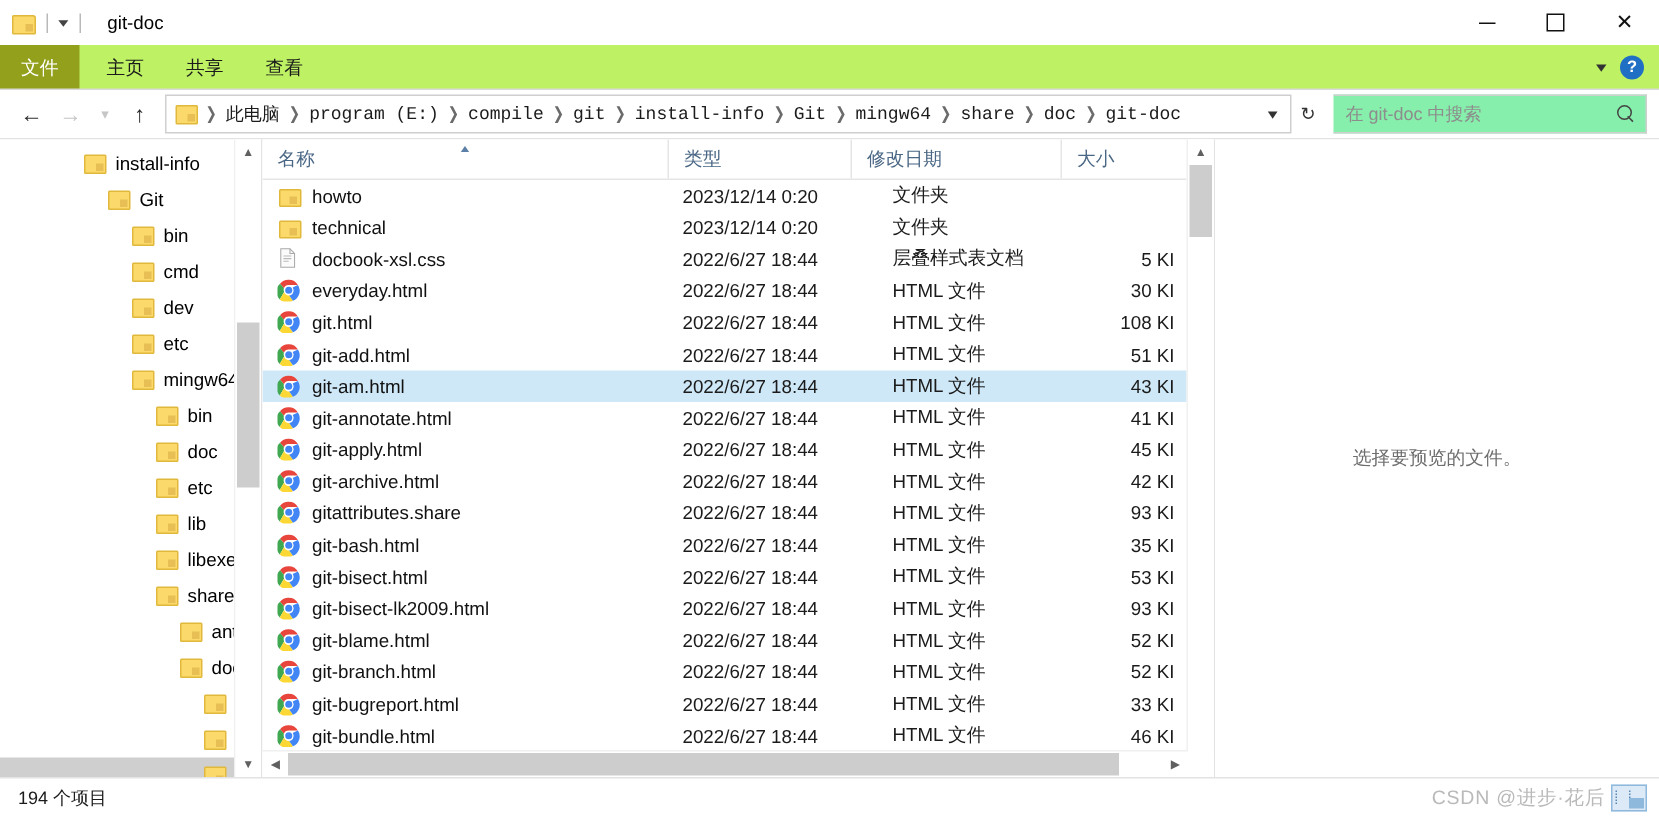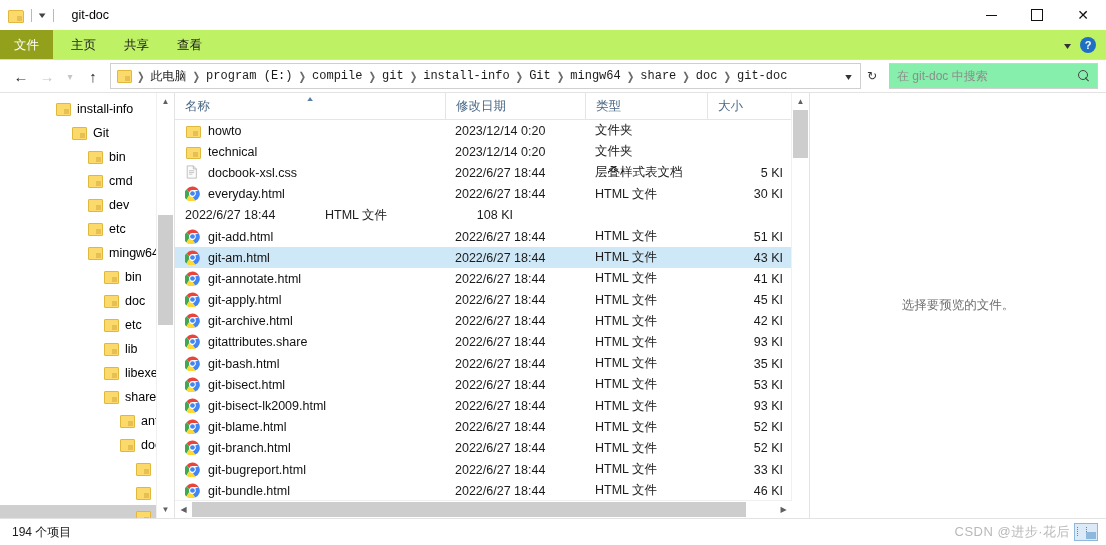--- a/index.html
+++ b/index.html
@@ -300,25 +300,25 @@
 
     <div class="splitter"></div>
 
     <div class="filepane">
       <div class="fp-inner">
         <div class="headerrow" id="headerrow">
             <div class="hcell" style="width: 270px;">
               <span>名称</span>
               <span class="sortmark">▴</span>
             </div>
+            <div class="hcell" style="width: 122px;">
+              <span>类型</span>
+            </div>
             <div class="hcell" style="width: 140px;">
               <span>修改日期</span>
-            </div>
-            <div class="hcell" style="width: 122px;">
-              <span>类型</span>
             </div>
             <div class="hcell" style="width: 80px;">
               <span>大小</span>
             </div>
           </div>
         <div class="rows" id="rows">
             <div class="row">
               <div class="cell c-name" style="width: 270px;">
                 <span class="ico folder"></span>
                 <span>howto</span>
@@ -360,20 +360,32 @@
                     <circle cx="16" cy="16" r="6.6" fill="#fff"></circle>
                     <circle cx="16" cy="16" r="5" fill="#4285f4"></circle>
                   </svg></span>
                 <span>everyday.html</span>
               </div>
               <div class="cell c-date" style="width: 140px;">2022/6/27 18:44</div>
               <div class="cell c-type" style="width: 122px;">HTML 文件</div>
               <div class="cell c-size" style="width: 80px;">30 KI</div>
             </div>
             <div class="row">
+              <div class="cell c-name" style="width: 270px;">
+                <span class="ico chrome"><svg viewBox="0 0 32 32" width="15" height="15">
+                    <circle cx="16" cy="16" r="15" fill="#fff"></circle>
+                    <path d="M16 1a15 15 0 0 1 13 7.6H16a7.4 7.4 0 0 0-6.9 4.7L3.6 6.7A15 15 0 0 1 16 1z" fill="#e8453c"></path>
+                    <path d="M3.6 6.7l5.5 6.6a7.4 7.4 0 0 0 .3 5.1L3.2 29A15 15 0 0 1 3.6 6.7z" fill="#3fa851"></path>
+                    <path d="M3.2 29l6.2-10.6A7.4 7.4 0 0 0 16 23.4h.6L22 31A15 15 0 0 1 3.2 29z" fill="#fdd835"></path>
+                    <path d="M29 8.6A15 15 0 0 1 22 31l-5.4-7.6A7.4 7.4 0 0 0 22.6 16a7.3 7.3 0 0 0-1.2-4z" fill="#4285f4"></path>
+                    <circle cx="16" cy="16" r="6.6" fill="#fff"></circle>
+                    <circle cx="16" cy="16" r="5" fill="#4285f4"></circle>
+                  </svg></span>
+                <span>git.html</span>
+              </div>
               <div class="cell c-date" style="width: 140px;">2022/6/27 18:44</div>
               <div class="cell c-type" style="width: 122px;">HTML 文件</div>
               <div class="cell c-size" style="width: 80px;">108 KI</div>
             </div>
             <div class="row">
               <div class="cell c-name" style="width: 270px;">
                 <span class="ico chrome"><svg viewBox="0 0 32 32" width="15" height="15">
                     <circle cx="16" cy="16" r="15" fill="#fff"></circle>
                     <path d="M16 1a15 15 0 0 1 13 7.6H16a7.4 7.4 0 0 0-6.9 4.7L3.6 6.7A15 15 0 0 1 16 1z" fill="#e8453c"></path>
                     <path d="M3.6 6.7l5.5 6.6a7.4 7.4 0 0 0 .3 5.1L3.2 29A15 15 0 0 1 3.6 6.7z" fill="#3fa851"></path>

